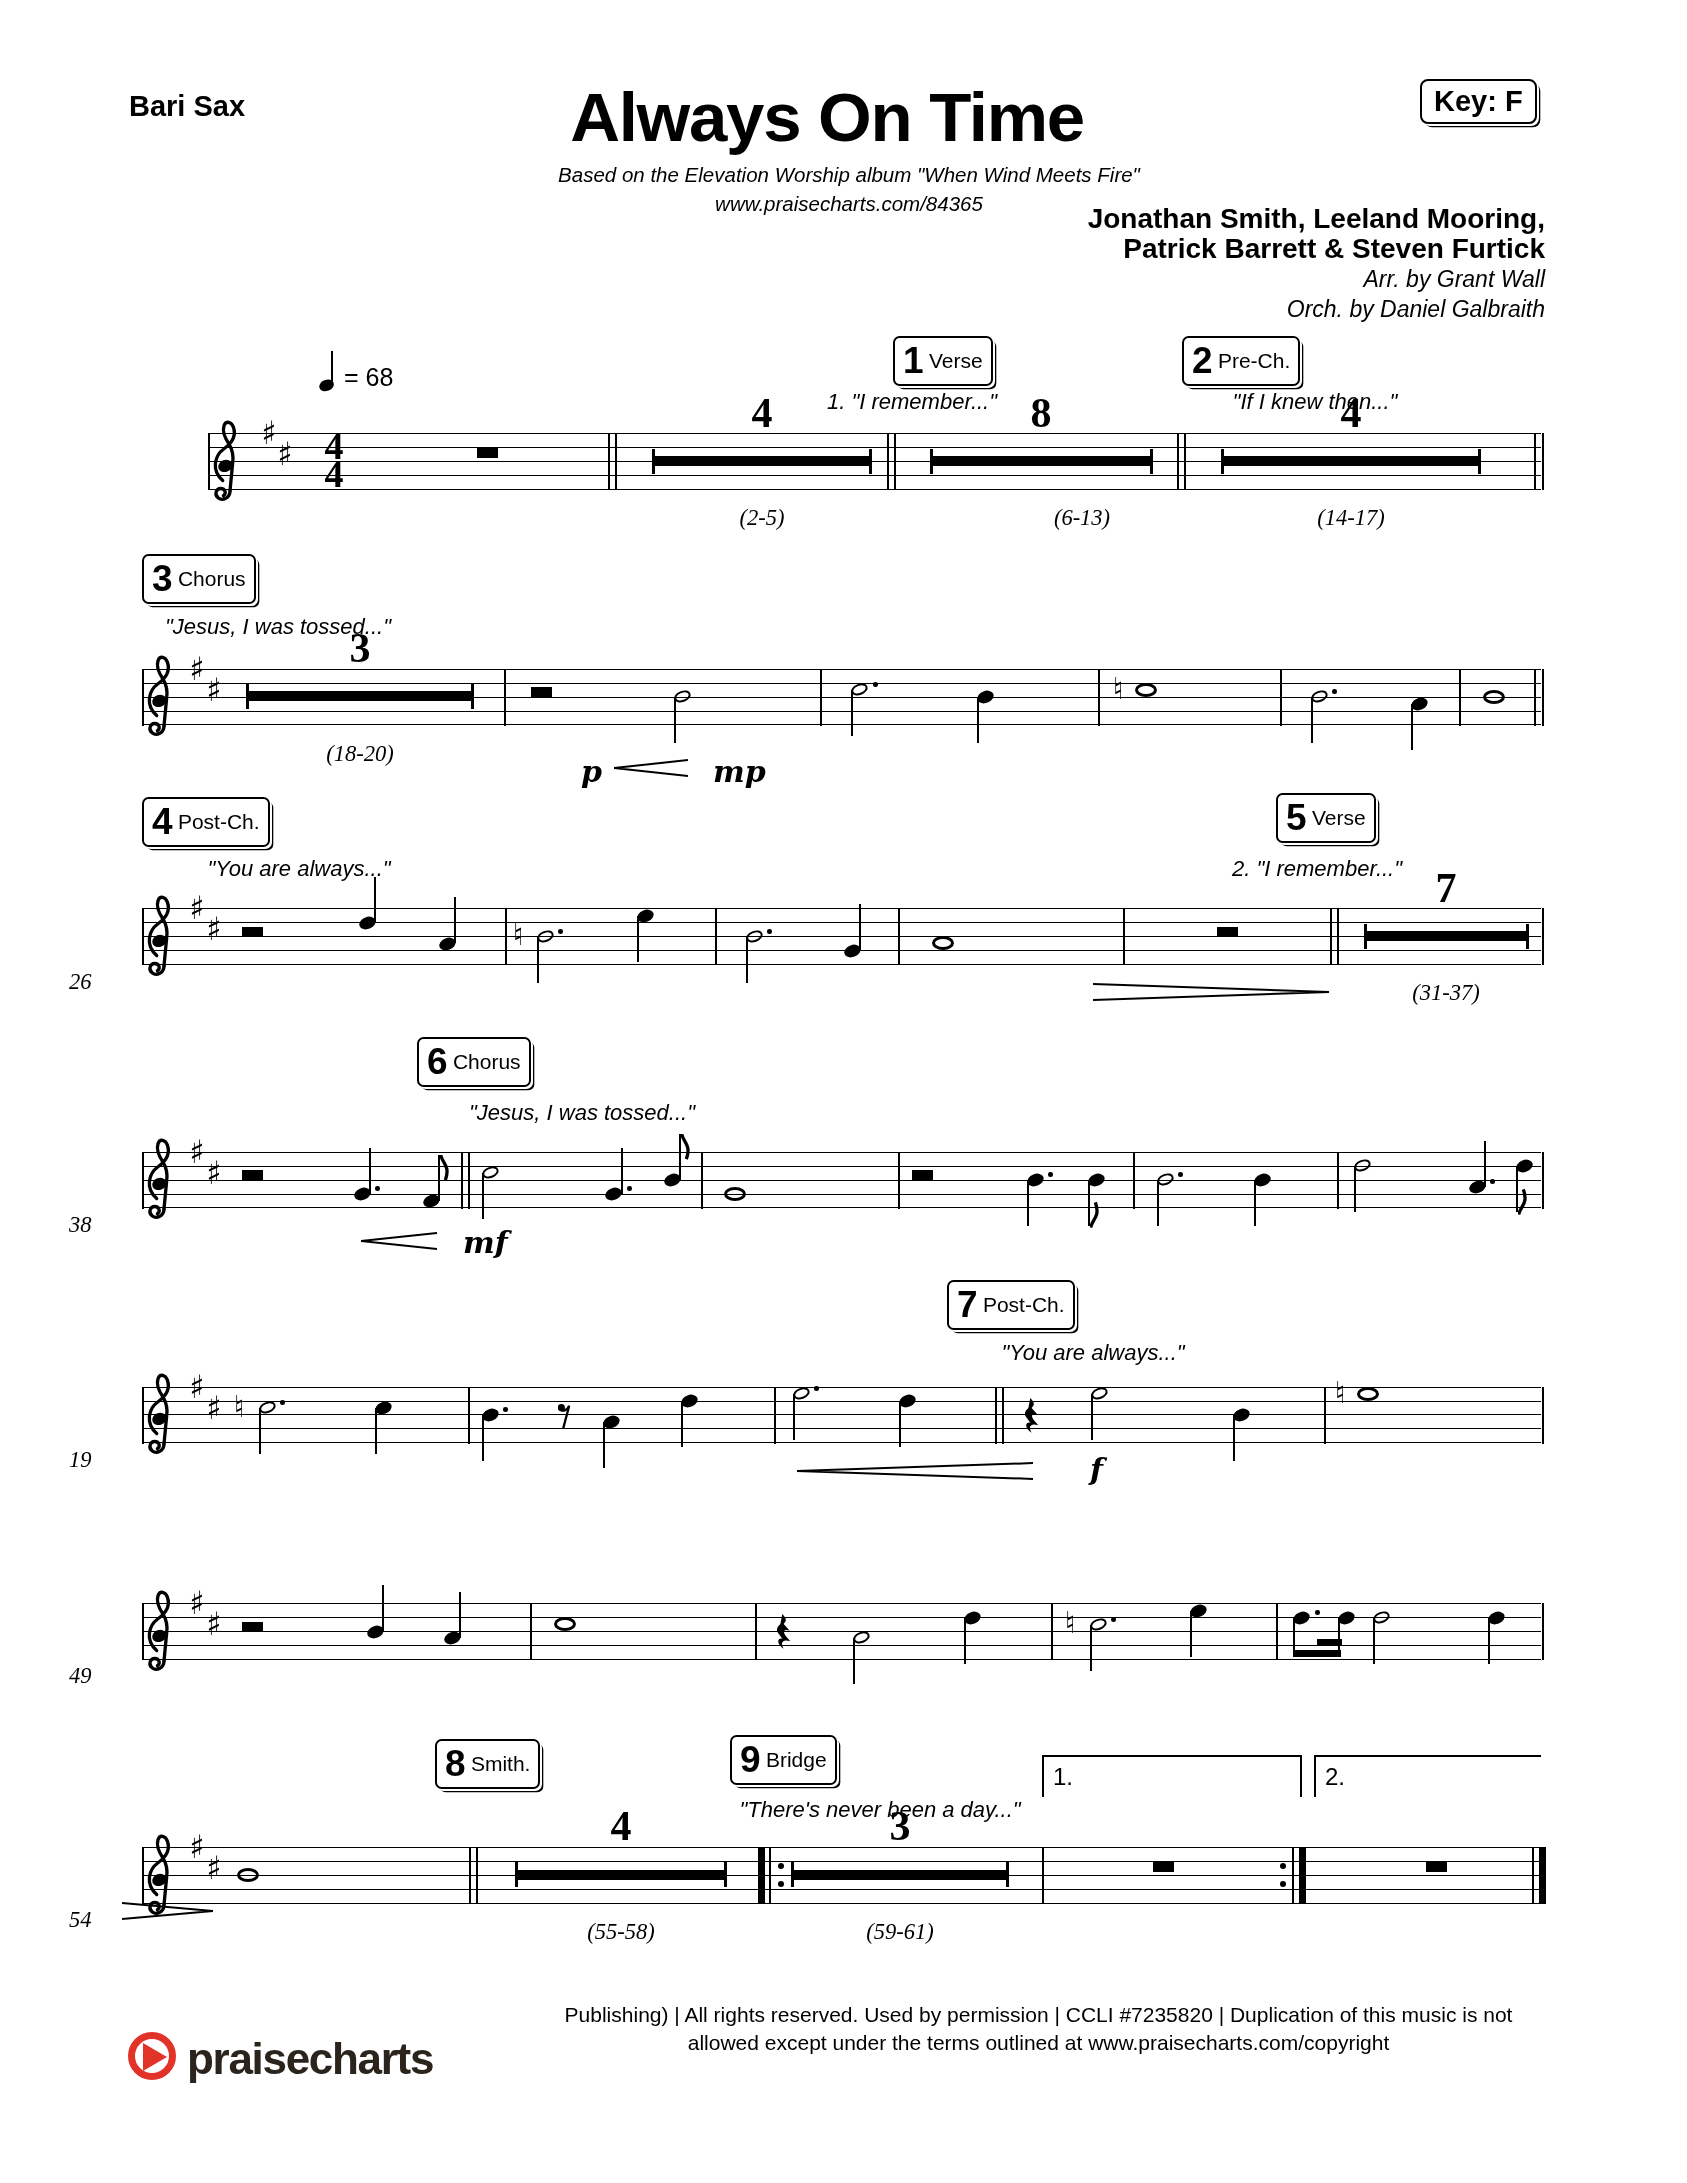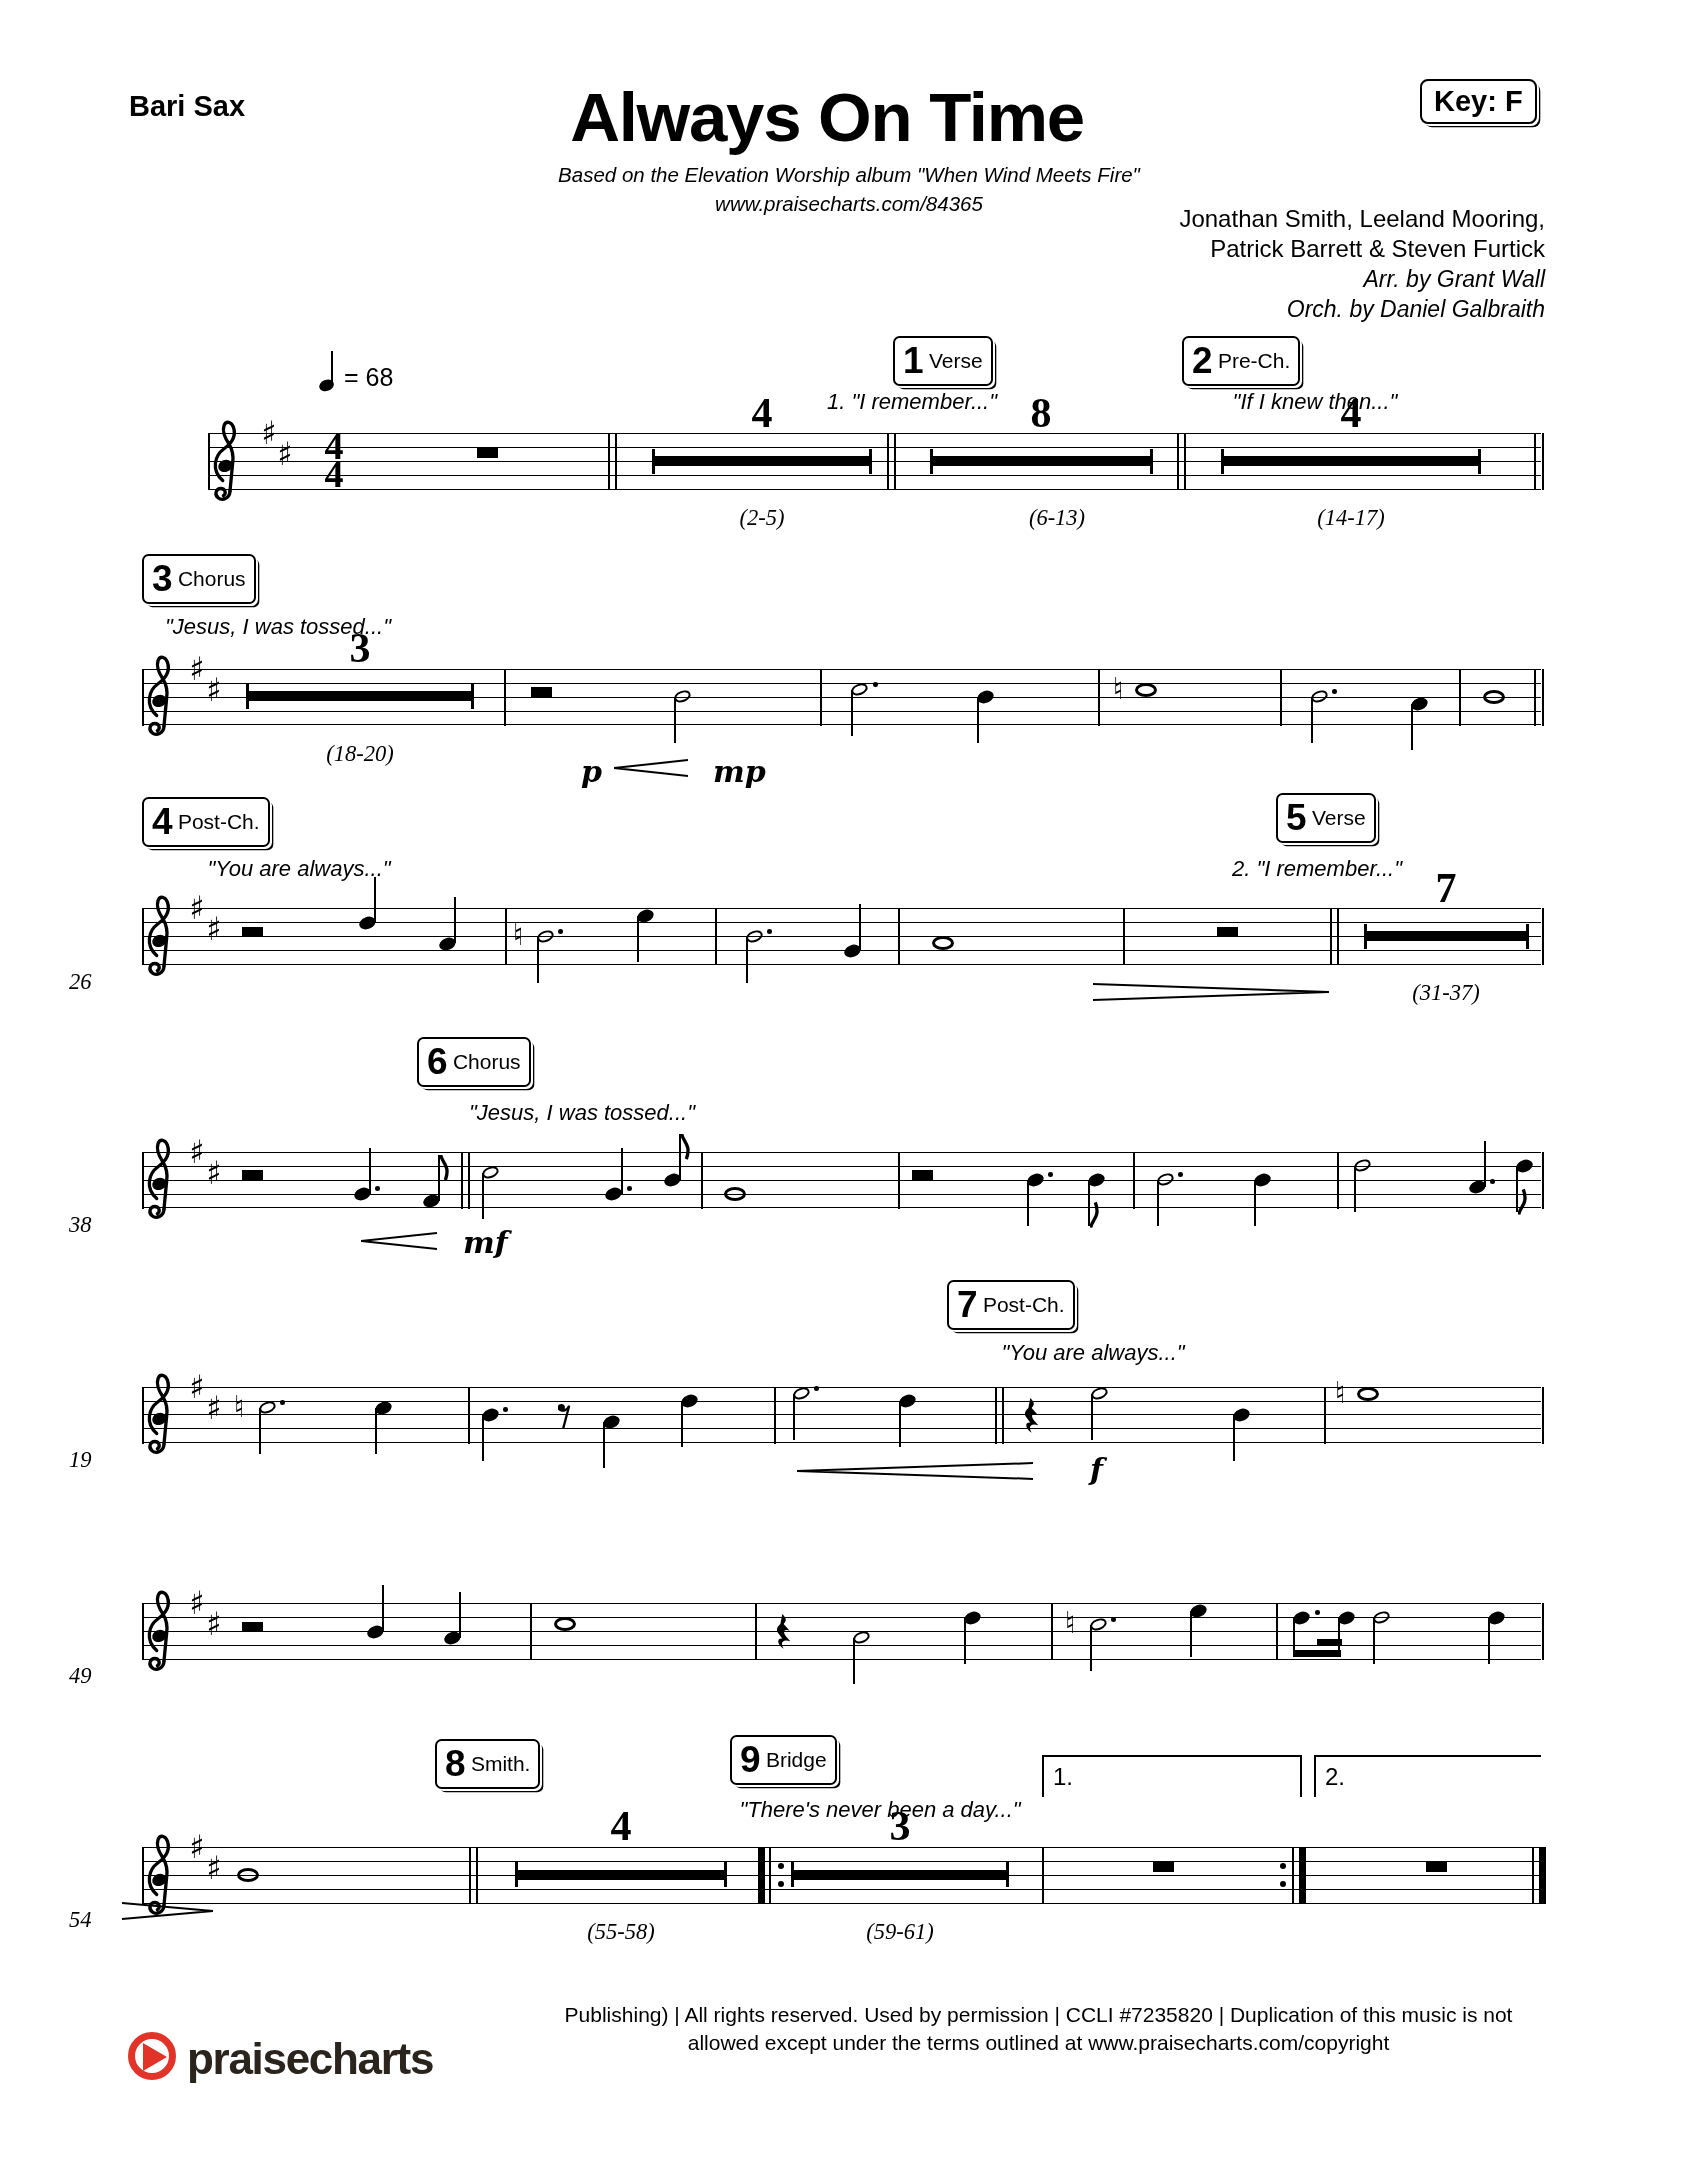--- a/index.html
+++ b/index.html
@@ -5,21 +5,21 @@
   html,body{margin:0;padding:0;background:#888;}
   #page{position:relative;width:1687px;height:2183px;background:#ffffff;font-family:"Liberation Sans","DejaVu Sans",sans-serif;color:#000;overflow:hidden;}
   .abs{position:absolute;}
   .ctr{transform:translateX(-50%);white-space:nowrap;}
   #part-name{left:129px;top:90px;font-size:29px;font-weight:bold;}
   #title{left:827px;top:78px;font-size:69px;font-weight:bold;letter-spacing:-1.3px;}
   #subtitle{left:849px;top:163px;font-size:20.5px;font-style:italic;}
   #url{left:849px;top:192px;font-size:20.5px;font-style:italic;}
   #key-box{left:1420px;top:79px;border:2.6px solid #000;border-radius:8px;padding:4px 12px;font-size:29px;font-weight:bold;box-shadow:2px 2px 0 0 #fff,4px 4px 0 -0.7px #000;}
   #credits{right:142px;top:204px;text-align:right;}
-  #credits .c{font-size:24px;font-weight:normal;line-height:30px;margin-left:48px;}
+  #credits .c{font-size:28px;font-weight:bold;line-height:30px;margin-left:48px;}
   #credits .a{font-size:23px;font-style:italic;line-height:30px;}
   .lyric{font-size:22px;font-style:italic;white-space:nowrap;}
   .dyn{font-family:"DejaVu Serif","Liberation Serif",serif;font-style:italic;font-weight:bold;font-size:30px;}
   .mark{border:2.6px solid #000;border-radius:6.6px;background:#fff;box-shadow:2px 2px 0 0 #fff,4px 4px 0 -0.7px #000;display:flex;align-items:center;gap:5.3px;padding:0 8px;height:46px;}
   .mark .n{font-size:37px;font-weight:bold;}
   .mark .l{font-size:21px;}
   .mrnum{font-family:"Liberation Serif","DejaVu Serif",serif;font-weight:bold;font-size:42px;line-height:42px;}
   .mrrange{font-family:"Liberation Serif","DejaVu Serif",serif;font-style:italic;font-size:22.5px;}
   .vlabel{font-size:24px;}
   #logo-text{left:187px;top:2034px;font-size:44px;font-weight:bold;letter-spacing:-1.3px;}
@@ -77,21 +77,21 @@
       <div style="position: absolute; left: 652px; top: 449px; width: 2.6px; height: 24.5px; background: rgb(0, 0, 0);"></div>
       <div style="position: absolute; left: 869px; top: 449px; width: 2.6px; height: 24.5px; background: rgb(0, 0, 0);"></div>
       <div class="mrnum abs ctr" style="position: absolute; left: 762px; top: 392px;">4</div>
       <div class="mrrange abs ctr" style="position: absolute; left: 762px; top: 505px;">(2-5)</div>
       <div style="position: absolute; left: 887px; top: 433px; width: 2px; height: 57px; background: rgb(0, 0, 0);"></div>
       <div style="position: absolute; left: 894px; top: 433px; width: 2px; height: 57px; background: rgb(0, 0, 0);"></div>
       <div style="position: absolute; left: 930px; top: 456px; width: 223px; height: 10px; background: rgb(0, 0, 0);"></div>
       <div style="position: absolute; left: 930px; top: 449px; width: 2.6px; height: 24.5px; background: rgb(0, 0, 0);"></div>
       <div style="position: absolute; left: 1150px; top: 449px; width: 2.6px; height: 24.5px; background: rgb(0, 0, 0);"></div>
       <div class="mrnum abs ctr" style="position: absolute; left: 1041px; top: 392px;">8</div>
-      <div class="mrrange abs ctr" style="position: absolute; left: 1057px; top: 505px;">(6-13)</div>
+      <div class="mrrange abs ctr" style="position: absolute; left: 1082px; top: 505px;">(6-13)</div>
       <div style="position: absolute; left: 1177px; top: 433px; width: 2px; height: 57px; background: rgb(0, 0, 0);"></div>
       <div style="position: absolute; left: 1184px; top: 433px; width: 2px; height: 57px; background: rgb(0, 0, 0);"></div>
       <div style="position: absolute; left: 1221px; top: 456px; width: 260px; height: 10px; background: rgb(0, 0, 0);"></div>
       <div style="position: absolute; left: 1221px; top: 449px; width: 2.6px; height: 24.5px; background: rgb(0, 0, 0);"></div>
       <div style="position: absolute; left: 1478px; top: 449px; width: 2.6px; height: 24.5px; background: rgb(0, 0, 0);"></div>
       <div class="mrnum abs ctr" style="position: absolute; left: 1351px; top: 392px;">4</div>
       <div class="mrrange abs ctr" style="position: absolute; left: 1351px; top: 505px;">(14-17)</div>
       <div style="position: absolute; left: 1534px; top: 433px; width: 2px; height: 57px; background: rgb(0, 0, 0);"></div>
       <div style="position: absolute; left: 1542px; top: 433px; width: 2px; height: 57px; background: rgb(0, 0, 0);"></div>
       <div style="position: absolute; left: 142px; top: 669px; width: 1399px; height: 1.3px; background: rgb(0, 0, 0);"></div>

